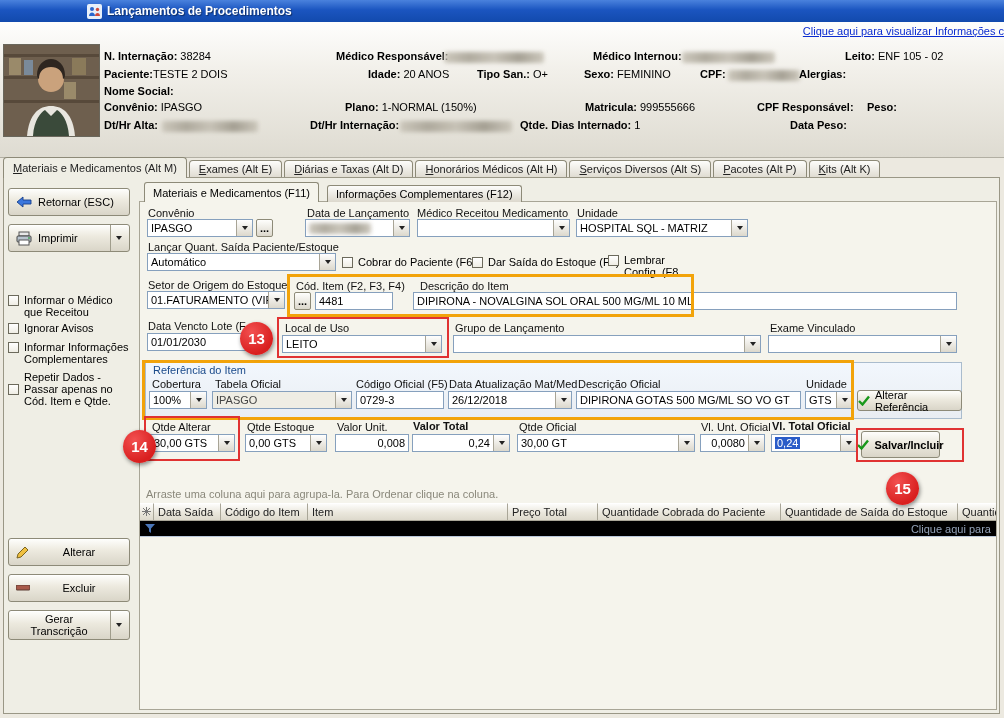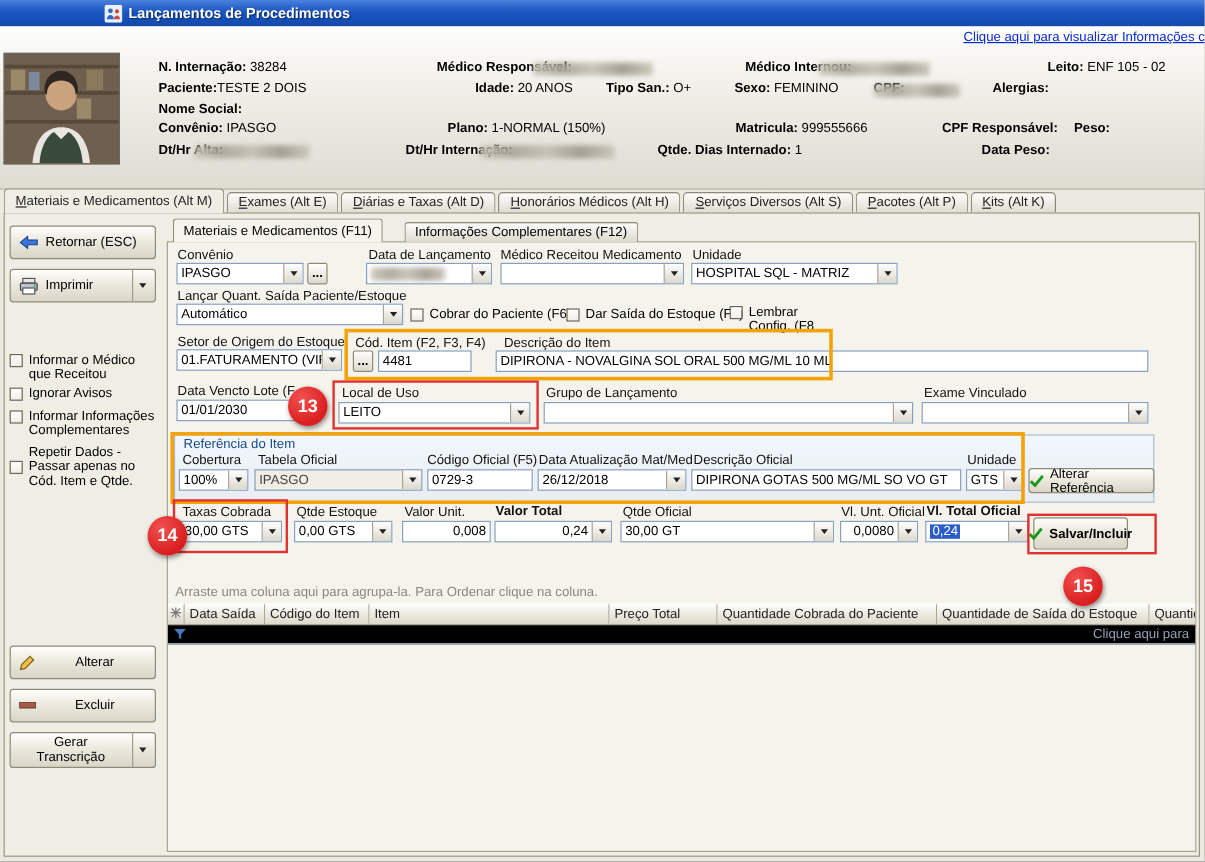--- a/index.html
+++ b/index.html
@@ -12,21 +12,21 @@
   .titlebar { left:0; top:0; width:1004px; height:22px;
     background:linear-gradient(#4a82dd,#1b55c0 45%,#124aad);
     display:flex; align-items:center; color:#fff; }
   .titlebar .app-ic { margin-left:87px; display:flex; }
   .title-text { font-weight:bold; font-size:12px; margin-left:5px; text-shadow:1px 1px 1px rgba(0,0,0,.45); }
 
   
   .patient-panel { left:0; top:22px; width:1004px; height:136px;
     background:linear-gradient(#fefefd,#f2f0ea 35%,#dedbd1); border-bottom:1px solid #b2afa3; }
   .toplink { top:25px; right:0px; color:#0a2bd0; text-decoration:underline; white-space:nowrap; cursor:pointer; }
-  .pair { white-space:nowrap;margin-left:28px; }
+  .pair { white-space:nowrap; }
   .pair .lb { font-weight:bold; }
   .pair .vl { margin-left:3px; }
   .pair.nogap .vl { margin-left:0; }
   .photo { left:3px; top:44px; width:97px; height:93px; border:1px solid #6a675c; background:#6e5f4e; }
   .blurval { height:11px; border-radius:2px; opacity:.9;
     background:linear-gradient(90deg,#c9c4b8,#a9a497 25%,#c4bfb3 50%,#9e998c 75%,#c9c4b8);
     filter:blur(2px); }
 
   
   .maintabs { left:3px; top:157px; height:21px; display:flex; align-items:flex-end; }
@@ -47,21 +47,21 @@
   .sbtn .split { border-left:1px solid #a09d8c; align-self:stretch; display:flex; align-items:center; padding-left:5px; margin-left:2px; }
   .sbtn.blue { background:linear-gradient(#eef4fc,#cfdef2 45%,#b5cbe8); border-color:#7a8ca8; }
   .caret { width:0; height:0; border-left:3px solid transparent; border-right:3px solid transparent; border-top:4px solid #222; display:inline-block; }
   .cbitem { display:flex; gap:5px; cursor:pointer; }
   .cbitem.mid { align-items:center; }
   .cbx { width:11px; height:11px; border:1px solid #6c6a5c; background:linear-gradient(#fff,#efede4); flex:none; margin-top:1px; }
   .cbl { line-height:12px; }
 
   
   .innertabs { left:144px; top:182px; height:20px; display:flex; align-items:flex-end; }
-  .itab { height:17px; padding:2px 8px 0 8px; margin-right:18px; white-space:nowrap;
+  .itab { height:17px; padding:2px 8px 0 8px; margin-right:8px; white-space:nowrap;
     background:linear-gradient(#fcfcfa,#dcd8cd); border:1px solid #8d8a78; border-bottom:none;
     border-radius:3px 3px 0 0; cursor:pointer;text-align:right; }
   .itab.active { height:20px; padding-top:4px; background:#f5f4ec; position:relative; z-index:3; }
   .innerpage { left:139px; top:201px; width:858px; height:509px; border:1px solid #a8a596; background:#f5f4ec; }
 
   
   .flabel { white-space:nowrap; color:#111; }
   .flabel.b { font-weight:bold; }
   .tbox { height:18px; border:1px solid #86a0bd; background:#fff; padding:0 3px; display:flex; align-items:center; overflow:hidden; white-space:nowrap; }
   .tbox.right { justify-content:flex-end; }
@@ -391,21 +391,21 @@
   </div>
   <div class="actbtn abs" style="left:857px;top:390px;width:105px;height:21px">
     <span class="ic">
         <svg width="12" height="11" viewBox="0 0 12 11">
           <path d="M1 6l3.5 3.5L11 1.5" fill="none" stroke="#18981a" stroke-width="2.4"></path>
         </svg>
       </span>
     <span>Alterar Referência</span>
   </div>
 
-  <div class="flabel abs" style="left:152px;top:421px">Taxas Cobrada</div>
+  <div class="flabel abs" style="left:152px;top:421px">Qtde Alterar</div>
   <div class="flabel abs" style="left:247px;top:421px">Qtde Estoque</div>
   <div class="flabel abs" style="left:337px;top:421px">Valor Unit.</div>
   <div class="flabel b abs" style="left:413px;top:420px">Valor Total</div>
   <div class="flabel abs" style="left:519px;top:421px">Qtde Oficial</div>
   <div class="flabel abs" style="left:701px;top:421px">Vl. Unt. Oficial</div>
   <div class="flabel b abs" style="left:772px;top:420px">Vl. Total Oficial</div>
 
   <div class="combo abs" style="left:150px;top:434px;width:85px">
     <span class="cval">30,00 GTS</span>
       <span class="cbtn">

